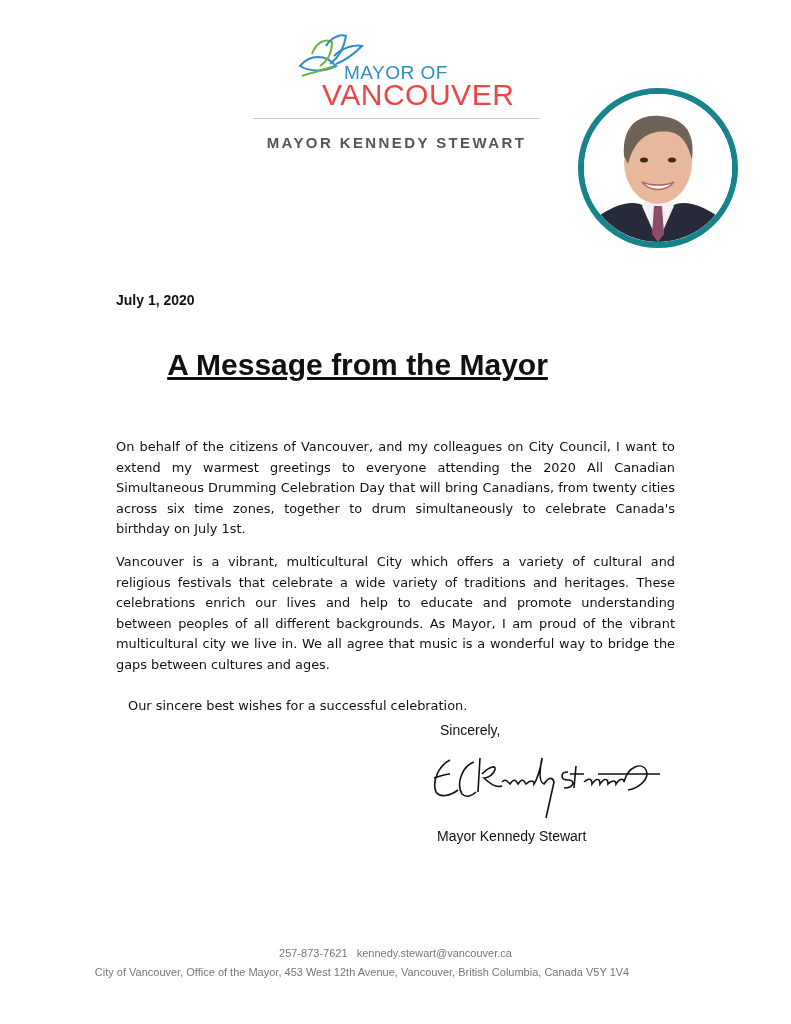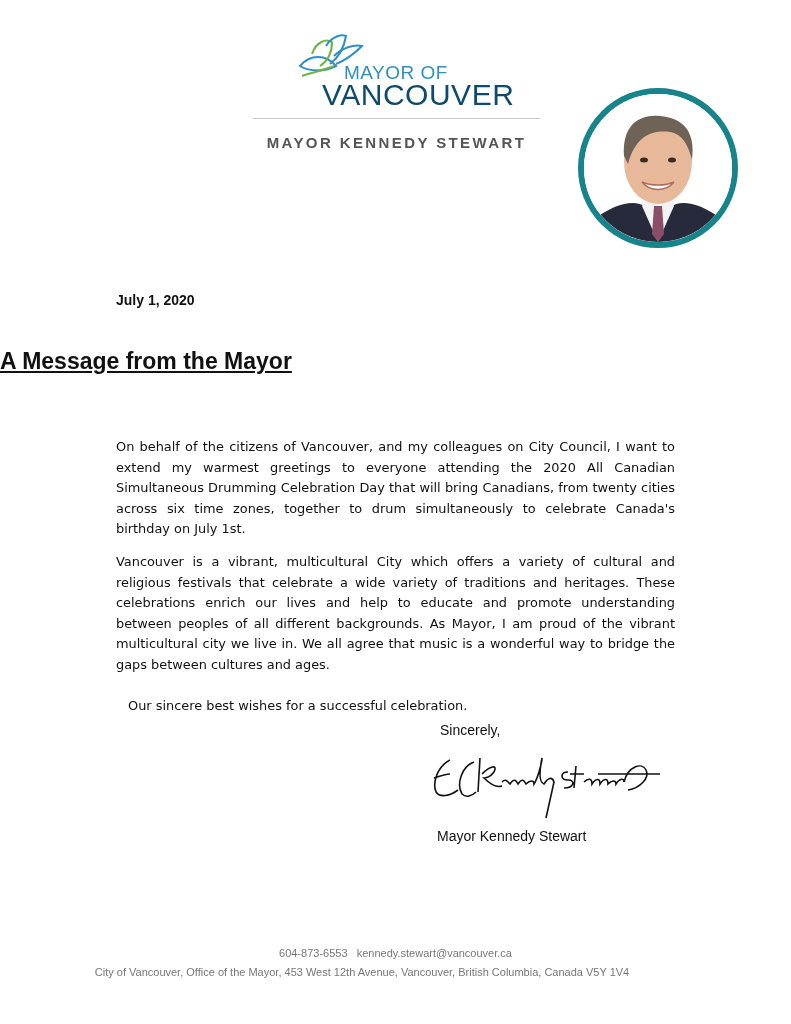--- a/index.html
+++ b/index.html
@@ -1,26 +1,26 @@
 <!DOCTYPE html>
 <html><head>
 <meta charset="utf-8">
 <style>
   html, body { margin: 0; padding: 0; background: #ffffff; }
   body { width: 791px; height: 1024px; position: relative; overflow: hidden; font-family: "Liberation Sans", "DejaVu Sans", sans-serif; color: #111; }
   .logo { position: absolute; left: 296px; top: 32px; width: 200px; height: 80px; }
   .logo svg { position: absolute; left: 0; top: 0; }
   .logo .city-of { position: absolute; left: 48px; top: 30px; font-size: 19px; color: #2f8fc0; letter-spacing: 0.5px; }
-  .logo .vancouver { position: absolute; left: 26px; top: 46px; font-size: 30px; color: #0c4a6e; letter-spacing: 0.5px; font-weight: normal; }
+  .logo .vancouver { position: absolute; left: 26px; top: 46px; font-size: 30px; color: #ef4444; letter-spacing: 0.5px; font-weight: normal; }
   .hr { position: absolute; left: 253px; top: 118px; width: 287px; height: 1px; background: #c8c8c8; }
   .mayor-banner { position: absolute; left: 253px; top: 134px; width: 287px; text-align: center; font-size: 15px; font-weight: bold; color: #555; letter-spacing: 2.4px; }
   .portrait { position: absolute; left: 578px; top: 88px; width: 160px; height: 160px; border-radius: 50%; border: 6px solid #17838a; overflow: hidden; background: #fff; box-sizing: border-box; }
   .portrait svg { width: 100%; height: 100%; display: block; }
   .date { position: absolute; left: 116px; top: 292px; font-size: 14px; font-weight: bold; }
-  .title { position: absolute; left: 0; width: 715px; top: 348px; font-size: 23px; font-weight: bold; text-decoration: underline; }
+  .title { position: absolute; left: 0; width: 715px; top: 348px; text-align: center; font-size: 30px; font-weight: bold; text-decoration: underline; }
   .para { position: absolute; left: 116px; width: 559px; font-size: 14px; line-height: 20.5px; text-align: justify; font-family: "DejaVu Sans", sans-serif; font-size: 12.9px; }
   .p1 { top: 437px; }
   .p2 { top: 552px; }
   .p3 { top: 684px; }
   .closing { position: absolute; left: 440px; top: 722px; font-size: 14px; }
   .signature { position: absolute; left: 428px; top: 748px; width: 235px; height: 80px; }
   .signer { position: absolute; left: 437px; top: 828px; font-size: 14px; }
   .footer-contact { position: absolute; left: 0; width: 791px; top: 947px; text-align: center; font-size: 11px; color: #777; }
   .footer-address { position: absolute; left: 0; width: 724px; top: 966px; text-align: center; font-size: 11px; color: #777; }
 </style>
@@ -69,14 +69,14 @@
   <path d="M46 14 C34 18 28 36 34 46 C38 50 44 48 48 44" fill="none" stroke="#111" stroke-width="1.6"></path>
   <path d="M52 10 L50 44 M54 26 C62 18 70 16 66 24 C62 30 56 30 56 30 C62 36 68 40 74 38" fill="none" stroke="#111" stroke-width="1.6"></path>
   <path d="M74 34 C78 30 80 34 82 36 C86 30 88 32 90 36 C94 30 96 32 98 36 C102 32 106 32 106 36 C110 30 114 14 114 10 C112 20 110 34 116 36 C120 30 124 28 126 34 L118 70" fill="none" stroke="#111" stroke-width="1.6"></path>
   <path d="M140 24 C132 24 132 32 140 32 C148 32 146 40 136 40 M148 18 L146 40 M142 26 L156 26" fill="none" stroke="#111" stroke-width="1.6"></path>
   <path d="M156 34 C160 30 164 30 164 36 C168 30 172 30 172 36 C176 30 180 30 180 36 C184 32 188 32 188 36 C192 30 196 30 196 34" fill="none" stroke="#111" stroke-width="1.6"></path>
   <path d="M196 34 C200 18 214 14 218 22 C222 30 212 40 200 42 M170 26 L232 26" fill="none" stroke="#111" stroke-width="1.6"></path>
 </svg>
 
 <div class="signer">Mayor Kennedy Stewart</div>
 
-<div class="footer-contact" style="white-space:pre">604-873-6553   kennedy.stewart@vancouver.ca</div>
+<div class="footer-contact" style="white-space:pre">257-873-7621   kennedy.stewart@vancouver.ca</div>
 <div class="footer-address">City of Vancouver, Office of the Mayor, 453 West 12th Avenue, Vancouver, British Columbia, Canada V5Y 1V4</div>
 
 </body></html>

